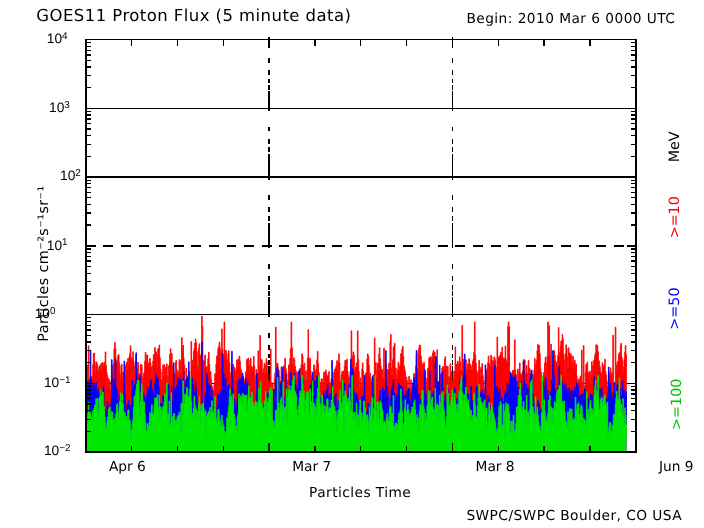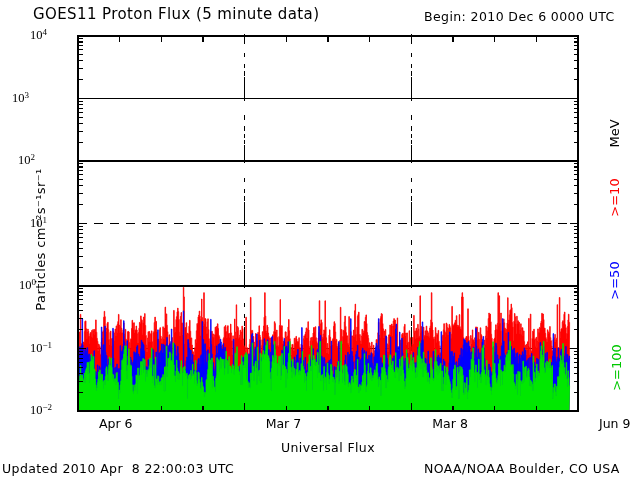--- a/index.html
+++ b/index.html
@@ -67,22 +67,22 @@
     top: 416px;
     font-size: 12.5px;
     white-space: pre;
     font-family: "DejaVu Sans", sans-serif;
     margin-left: 44px;
   }
   .ytick-label {
     position: absolute;
     font-size: 12.5px;
     white-space: pre;
-    text-align: left;
-    font-family: Liberation Serif, serif;
+    text-align: center;
+    font-family: Liberation Sans, sans-serif;
   }
   .ytick-label sup {
     font-size: 9px;
     vertical-align: 4px;
   }
   .side-label {
     position: absolute;
     white-space: pre;
     font-size: 13px;
     font-family: "DejaVu Sans", sans-serif;
@@ -95,25 +95,25 @@
     left: 0; top: 0;
   }
 </style>
 </head>
 <body>
 
 <div id="root">
 
   <div class="txt" id="chart-title">GOES11 Proton Flux (5 minute data)</div>
 
-  <div class="txt" id="begin-label">Begin: 2010 Dec 6 0000 UTC</div>
+  <div class="txt" id="begin-label">Begin: 2010 Mar 6 0000 UTC</div>
 
   <div class="txt" id="yaxis-title">Particles cm⁻²s⁻¹sr⁻¹</div>
 
-  <div class="txt" id="xaxis-title">Universal Flux</div>
+  <div class="txt" id="xaxis-title">Particles Time</div>
 
   <svg id="plot-svg" width="640" height="480">
     <g id="g-grid">
         <line x1="78" y1="98.5" x2="578" y2="98.5" stroke="#000000" stroke-width="1.2" shape-rendering="crispEdges"></line>
         <line x1="78" y1="161" x2="578" y2="161" stroke="#000000" stroke-width="1.2" shape-rendering="crispEdges"></line>
         <line x1="78" y1="223.5" x2="578" y2="223.5" stroke="#000000" stroke-width="1.2" shape-rendering="crispEdges" stroke-dasharray="9,7"></line>
         <line x1="78" y1="286" x2="578" y2="286" stroke="#000000" stroke-width="1.2" shape-rendering="crispEdges"></line>
         <line x1="78" y1="348.5" x2="578" y2="348.5" stroke="#000000" stroke-width="1.2" shape-rendering="crispEdges"></line>
       </g>
     <g id="g-daysep">
@@ -369,36 +369,35 @@
         <line x1="494.6666666666667" y1="36" x2="494.6666666666667" y2="41.5" stroke="#000000" stroke-width="1.2" shape-rendering="crispEdges"></line>
         <line x1="536.3333333333333" y1="411" x2="536.3333333333333" y2="405.5" stroke="#000000" stroke-width="1.2" shape-rendering="crispEdges"></line>
         <line x1="536.3333333333333" y1="36" x2="536.3333333333333" y2="41.5" stroke="#000000" stroke-width="1.2" shape-rendering="crispEdges"></line>
         <line x1="578" y1="411" x2="578" y2="403" stroke="#000000" stroke-width="1.2" shape-rendering="crispEdges"></line>
         <line x1="578" y1="36" x2="578" y2="44" stroke="#000000" stroke-width="1.2" shape-rendering="crispEdges"></line>
       </g>
   </svg>
 
   <div id="ytick-labels">
       <div class="ytick-label" style="left: 30px; width: 44px; top: 27px;">10<sup>4</sup></div>
-      <div class="ytick-label" style="left: 12px; width: 44px; top: 89.5px;">10<sup>3</sup></div>
-      <div class="ytick-label" style="left: 18px; width: 44px; top: 152px;">10<sup>2</sup></div>
+      <div class="ytick-label" style="left: 32px; width: 44px; top: 89.5px;">10<sup>3</sup></div>
+      <div class="ytick-label" style="left: 42px; width: 44px; top: 152px;">10<sup>2</sup></div>
       <div class="ytick-label" style="left: 30px; width: 44px; top: 214.5px;">10<sup>1</sup></div>
       <div class="ytick-label" style="left: 19px; width: 44px; top: 277px;">10<sup>0</sup></div>
       <div class="ytick-label" style="left: 30px; width: 44px; top: 339.5px;">10<sup>−1</sup></div>
       <div class="ytick-label" style="left: 30px; width: 44px; top: 402px;">10<sup>−2</sup></div>
     </div>
   <div id="xtick-labels">
       <div class="xtick-label" style="left: 55px;">Apr 6</div>
       <div class="xtick-label" style="left: 221.667px;">Mar 7</div>
       <div class="xtick-label" style="left: 388.333px;">Mar 8</div>
       <div class="xtick-label" style="left: 555px;">Jun 9</div>
     </div>
 
   <div class="side-label" style="left:584px; top:126px; width:60px; color:#000000; transform:rotate(-90deg);">MeV</div>
   <div class="side-label" style="left:582px; top:190px; width:64px; color:#ff0000; transform:rotate(-90deg);">&gt;=10</div>
   <div class="side-label" style="left:582px; top:273px; width:64px; color:#0000ff; transform:rotate(-90deg);">&gt;=50</div>
   <div class="side-label" style="left:580px; top:360px; width:72px; color:#00c800; transform:rotate(-90deg);">&gt;=100</div>
 
-  <div class="txt" id="footer-updated">Updated 2010 Apr  8 22:00:03 UTC</div>
-
-  <div class="txt" id="footer-source">NOAA/NOAA Boulder, CO USA</div>
+
+  <div class="txt" id="footer-source">SWPC/SWPC Boulder, CO USA</div>
 
 </div>
 
 </body></html>

